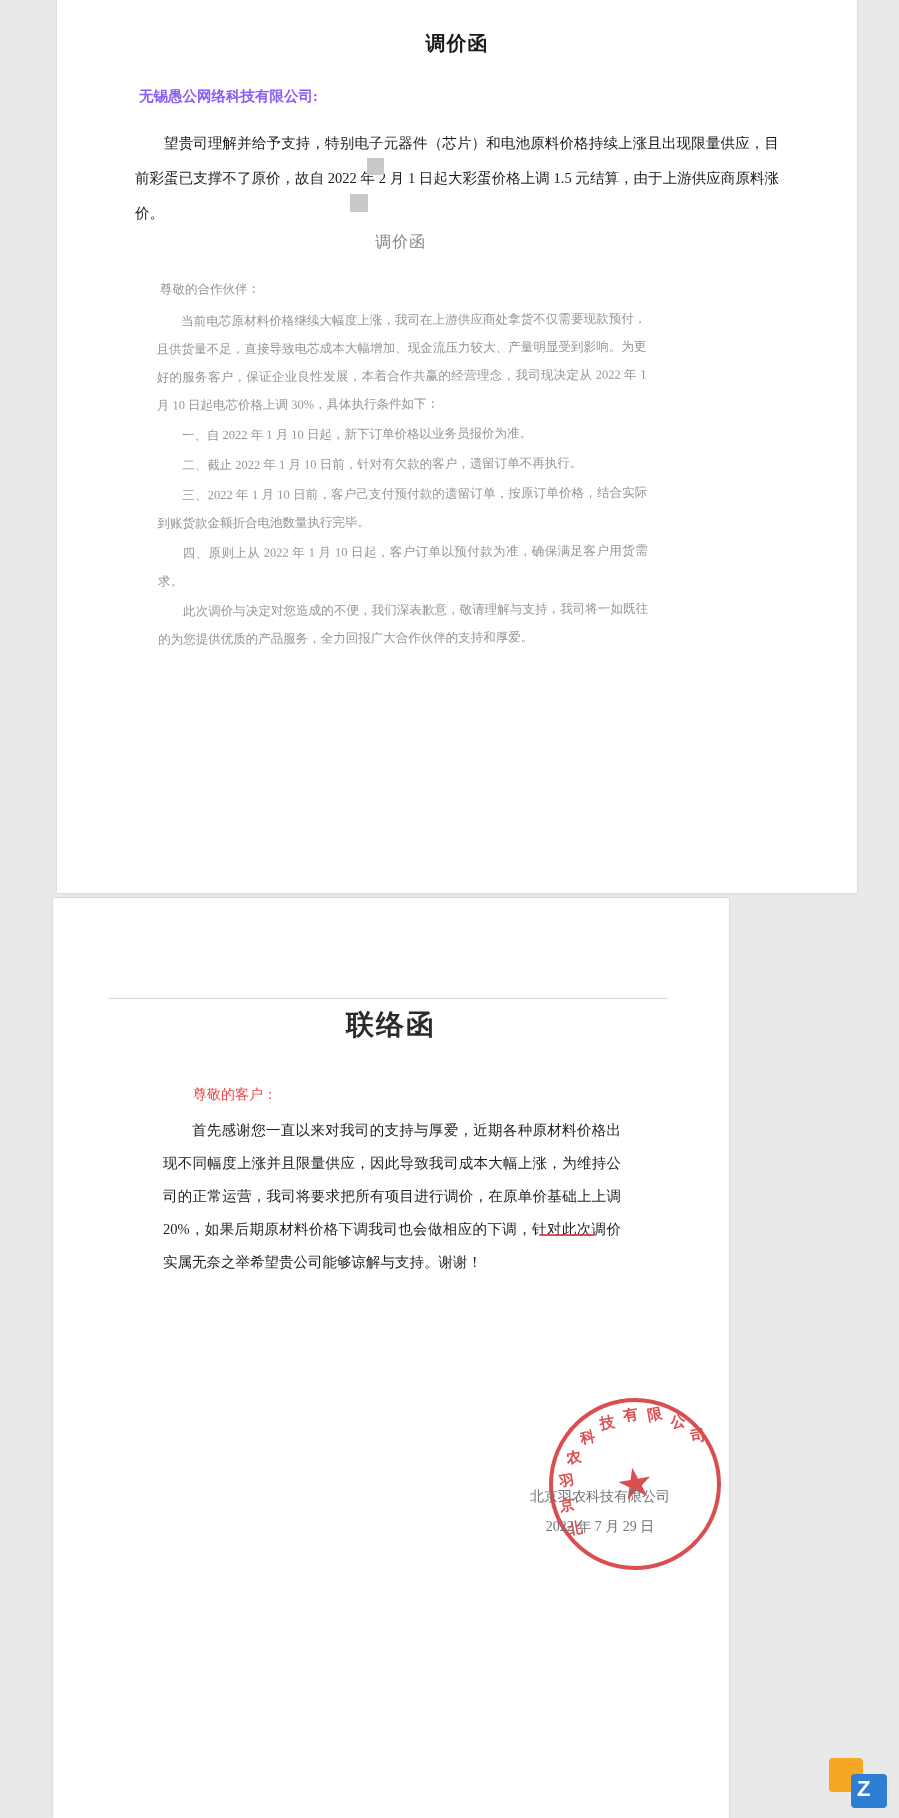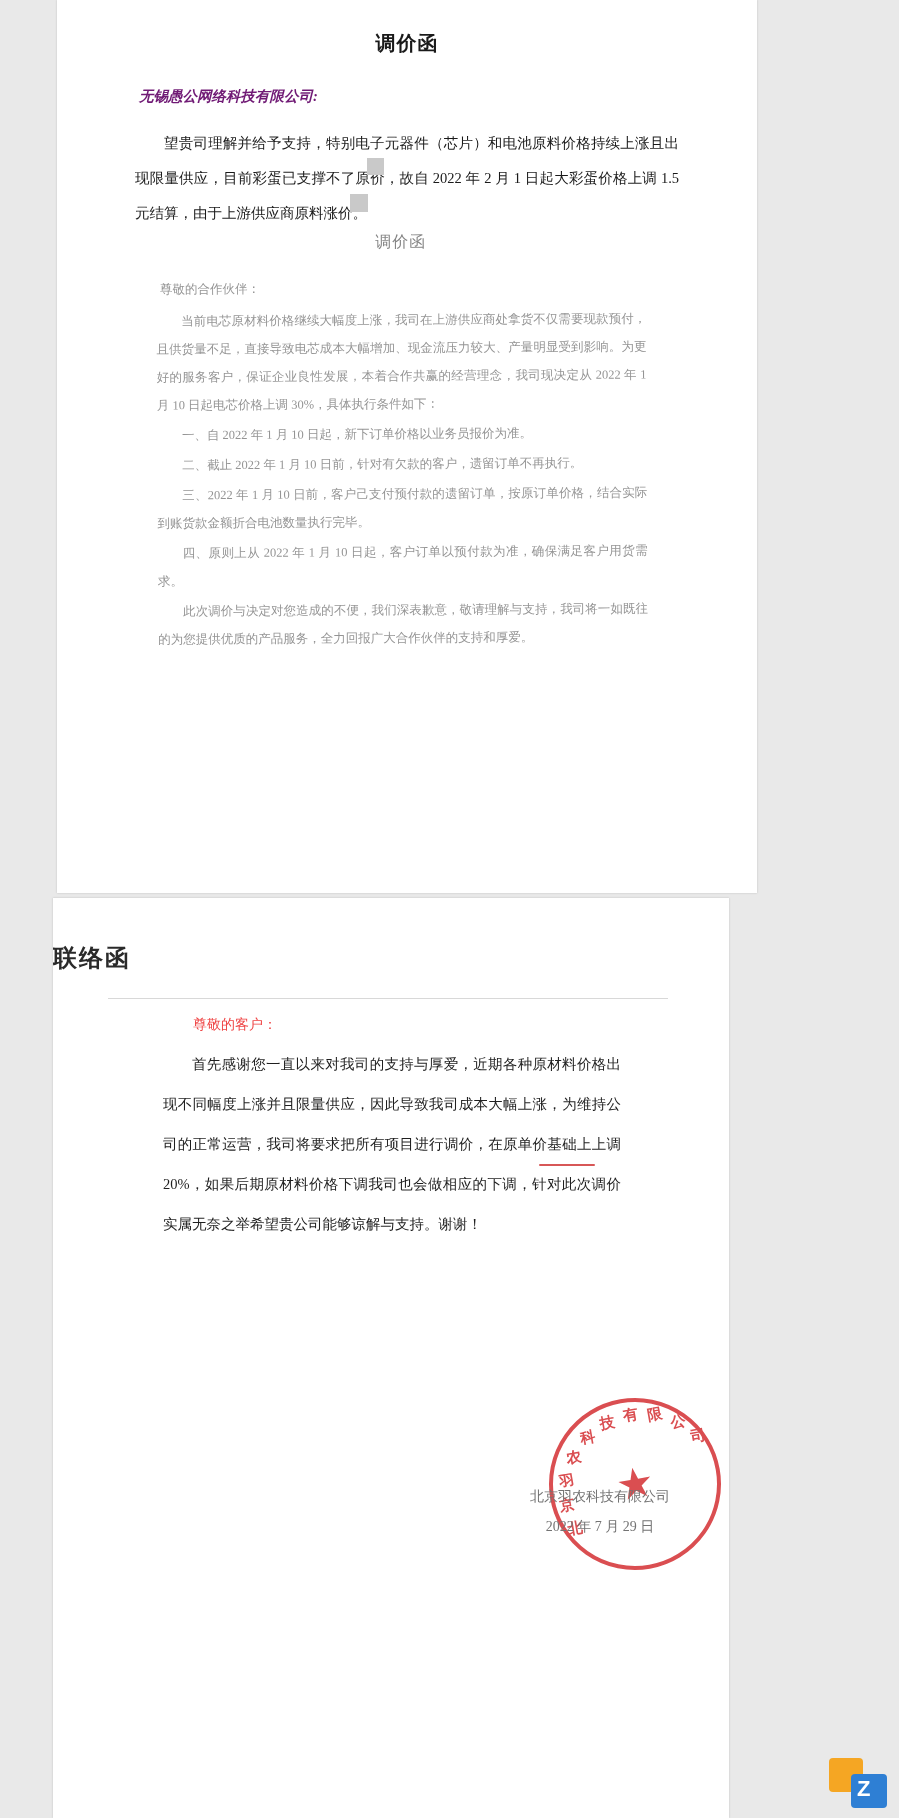--- a/index.html
+++ b/index.html
@@ -18,40 +18,39 @@
     height: 1818px;
     overflow: hidden;
     background: #e9e9e9;
   }
 
   
   .page1 {
     position: absolute;
     left: 57px;
     top: 0px;
-    width: 700px;
+    width: 800px;
     height: 893px;
     background: #ffffff;
     box-shadow: 0 0 2px rgba(0,0,0,0.18);
     overflow: hidden;
   }
   .p1-title {
     text-align: center;
     font-size: 20px;
     font-weight: bold;
     color: #1a1a1a;
     margin-top: 30px;
     letter-spacing: 1px;
   }
   .p1-addressee {
     margin: 30px 0 0 82px;
     font-size: 14.5px;
     font-weight: bold;
-    color: #701a75;
-    font-style: italic;
+    color: #8b5cf6;
   }
   .p1-body {
     margin: 20px 78px 0 78px;
     font-size: 14.5px;
     line-height: 35px;
     color: #1a1a1a;
     text-align: justify;
     text-indent: 2em;
     position: relative;
   }
@@ -102,45 +101,45 @@
     position: absolute;
     left: 53px;
     top: 898px;
     width: 676px;
     height: 920px;
     background: #ffffff;
     box-shadow: 0 0 2px rgba(0,0,0,0.18);
     overflow: hidden;
   }
   .p2-title {
-    text-align: left;
-    font-size: 24px;
+    text-align: center;
+    font-size: 28px;
     color: #2a2a2a;
     font-weight: bold;
-    margin-top: 44px;
+    margin-top: 108px;
     letter-spacing: 2px;
     position: relative;
   }
   .p2-underline {
     position: absolute;
     left: 55px;
     top: 100px;
     width: 560px;
     height: 1px;
     background: #d8d8d8;
   }
   .p2-greet {
     margin: 42px 0 0 140px;
     font-size: 14px;
     color: #ef4444;
   }
   .p2-body {
     margin: 10px 108px 0 110px;
     font-size: 14.5px;
-    line-height: 40px;
+    line-height: 33px;
     color: #1f1f1f;
     text-align: justify;
     text-indent: 2em;
     position: relative;
   }
   .p2-redline {
     position: absolute;
     left: 376px;
     top: 120px;
     width: 56px;

